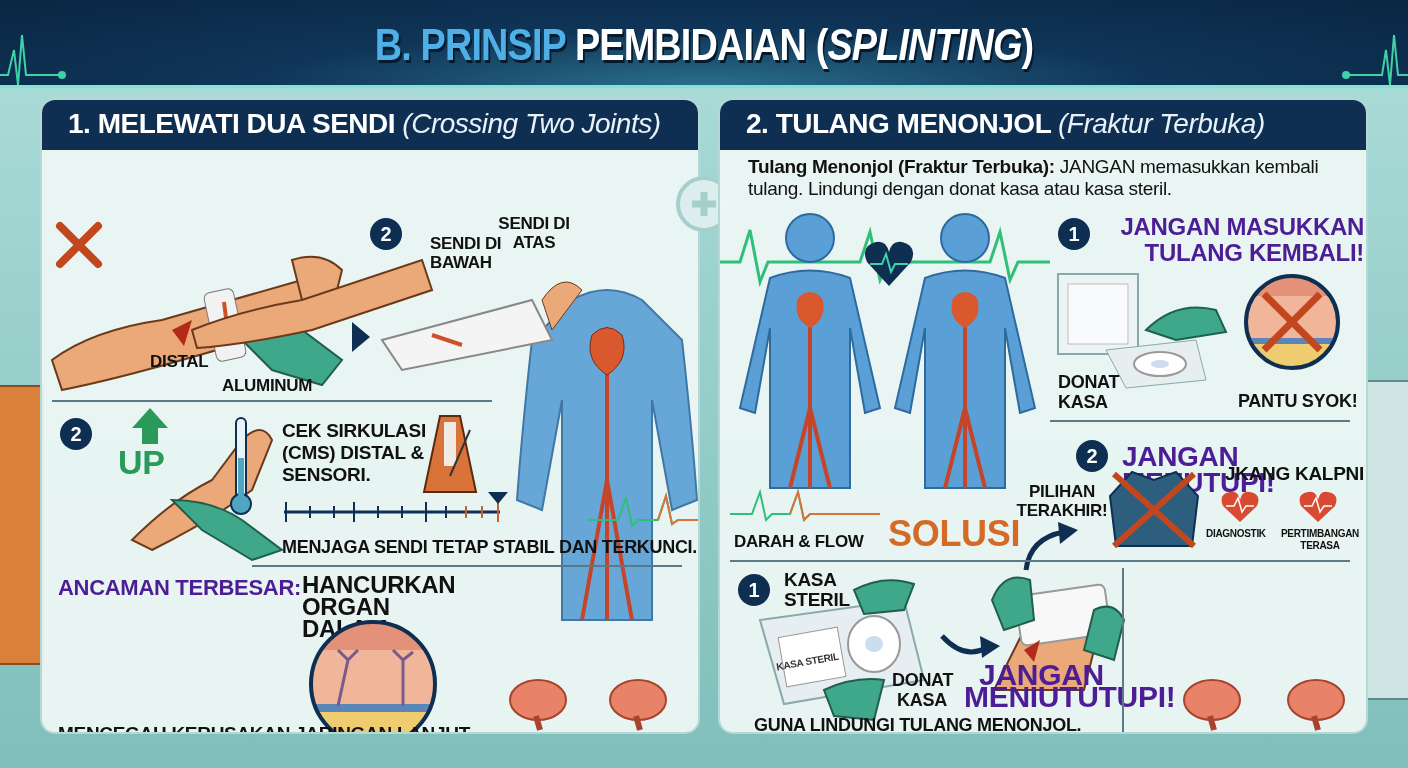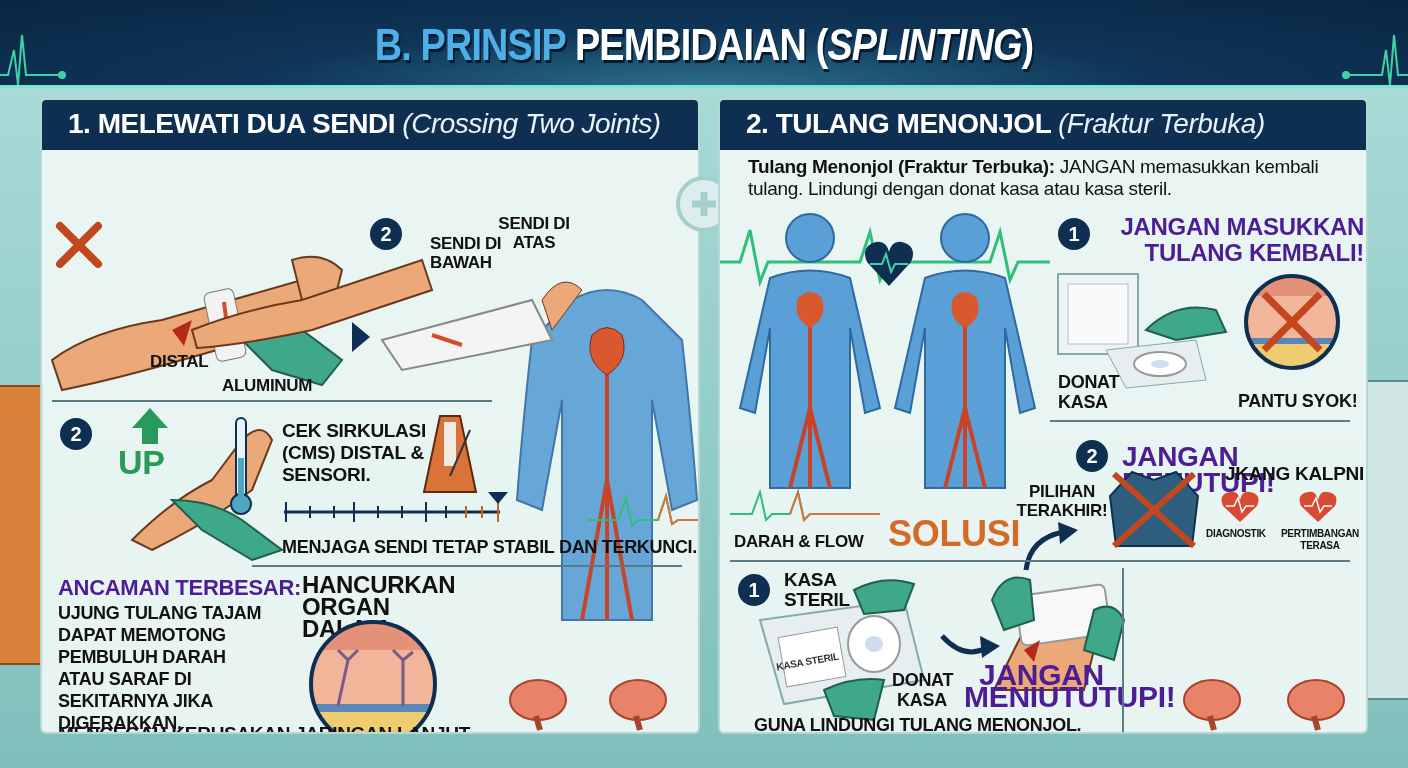--- a/index.html
+++ b/index.html
@@ -6,21 +6,21 @@
 body{width:1408px;height:768px;overflow:hidden;background:#8fc9c6;font-family:"Liberation Sans","DejaVu Sans",sans-serif;position:relative}
 .bg{position:absolute;inset:0;background:linear-gradient(180deg,#0d2a4a 0,#0d2a4a 86px,#a8dad6 88px,#7fbfbb 100%)}
 .hdr{position:absolute;left:0;top:0;width:1408px;height:88px;background:radial-gradient(ellipse at 50% 100%,#2a6f8a 0,#0f3558 45%,#0a2643 100%);border-bottom:3px solid #7fe3d6}
 .title{position:absolute;left:0;top:20px;width:1408px;text-align:center;font-weight:bold;font-size:44px;letter-spacing:-1px;color:#fff;text-shadow:2px 3px 0 #061a2e;transform:scaleX(.86)}
 .title .b{color:#4eb0e6}
 .title i{font-style:italic}
 .ecg-l,.ecg-r{position:absolute;top:30px;width:70px;height:55px}
 .ecg-l{left:0}.ecg-r{right:0}
 .cart{position:absolute;left:0;top:385px;width:44px;height:280px;background:#d9803a;border:2px solid #8a4a1e;border-left:none}
 .mon{position:absolute;right:0;top:380px;width:42px;height:320px;background:#cfe6e4;border:2px solid #5a8c8a;border-right:none}
-.panel{position:absolute;top:98px;height:636px;background:rgba(236,247,244,.95);border-radius:6px;border:2px solid #b6d8d4;overflow:hidden}
+.panel{position:absolute;top:98px;height:636px;background:rgba(236,247,244,.95);border-radius:15px;border:2px solid #b6d8d4;overflow:hidden}
 .p1{left:40px;width:660px}.p2{left:718px;width:650px}
 .ph{height:50px;background:#0f2f52;color:#fff;font-weight:bold;font-size:28px;padding:8px 0 0 26px;white-space:nowrap;letter-spacing:-.5px}
 .ph i{font-weight:normal;font-style:italic;color:#e8f2f8}
 .intro{position:absolute;font-size:19px;line-height:22px;color:#111;letter-spacing:-.3px}
 .intro b{font-weight:bold}
 .lbl{position:absolute;font-weight:bold;color:#111;font-size:17px;line-height:19px;letter-spacing:-.3px}
 .red{color:#4c1d95}
 .orange{color:#d46a26}
 .num{position:absolute;width:32px;height:32px;border-radius:50%;background:#0f2f52;color:#fff;font-weight:bold;font-size:20px;text-align:center;line-height:32px}
 .hr{position:absolute;height:2px;background:#5a7a86}
@@ -132,21 +132,20 @@
   <svg style="left:546px;top:390px" width="110" height="40">
       <polyline points="0,30 30,30 38,8 44,36 50,30 70,30 78,6 84,34 90,30 110,30" fill="none" stroke="#2fbf7a" stroke-width="2"></polyline>
       <polyline points="70,30 78,6 84,34 90,30 110,30" fill="none" stroke="#d9733a" stroke-width="2"></polyline>
     </svg>
   <div class="lbl" style="left:240px;top:438px;font-size:18px">MENJAGA SENDI TETAP STABIL DAN TERKUNCI.</div>
 
   <div class="hr" style="left:210px;top:465px;width:430px"></div>
 
   <div class="lbl red" style="left:16px;top:476px;font-size:22px;line-height:24px">ANCAMAN TERBESAR:</div>
   <div class="lbl" style="left:260px;top:474px;width:160px;font-size:24px;line-height:22px;text-align:left">HANCURKAN ORGAN DALAM</div>
-  <div class="lbl" style="left:16px;top:502px;width:214px;font-size:18px;line-height:22px">UJUNG TULANG TAJAM DAPAT MEMOTONG PEMBULUH DARAH ATAU SARAF DI SEKITARNYA JIKA DIGERAKKAN.</div>
   <svg style="left:266px;top:520px" width="130" height="128">
     <clipPath id="c1">
         <circle cx="65" cy="64" r="62"></circle>
       </clipPath>
     <g clip-path="url(#c1)">
         <rect width="130" height="128" fill="#f1b59a"></rect>
         <rect y="0" width="130" height="30" fill="#e39178"></rect>
         <rect y="84" width="130" height="8" fill="#5b87b8"></rect>
         <rect y="92" width="130" height="40" fill="#f0cc70"></rect>
         <path d="M30 86 L40 40 L30 30 M40 40 L50 30 M95 86 L95 40 L85 30 M95 40 L105 32" stroke="#7a5a8a" stroke-width="3" fill="none"></path>

